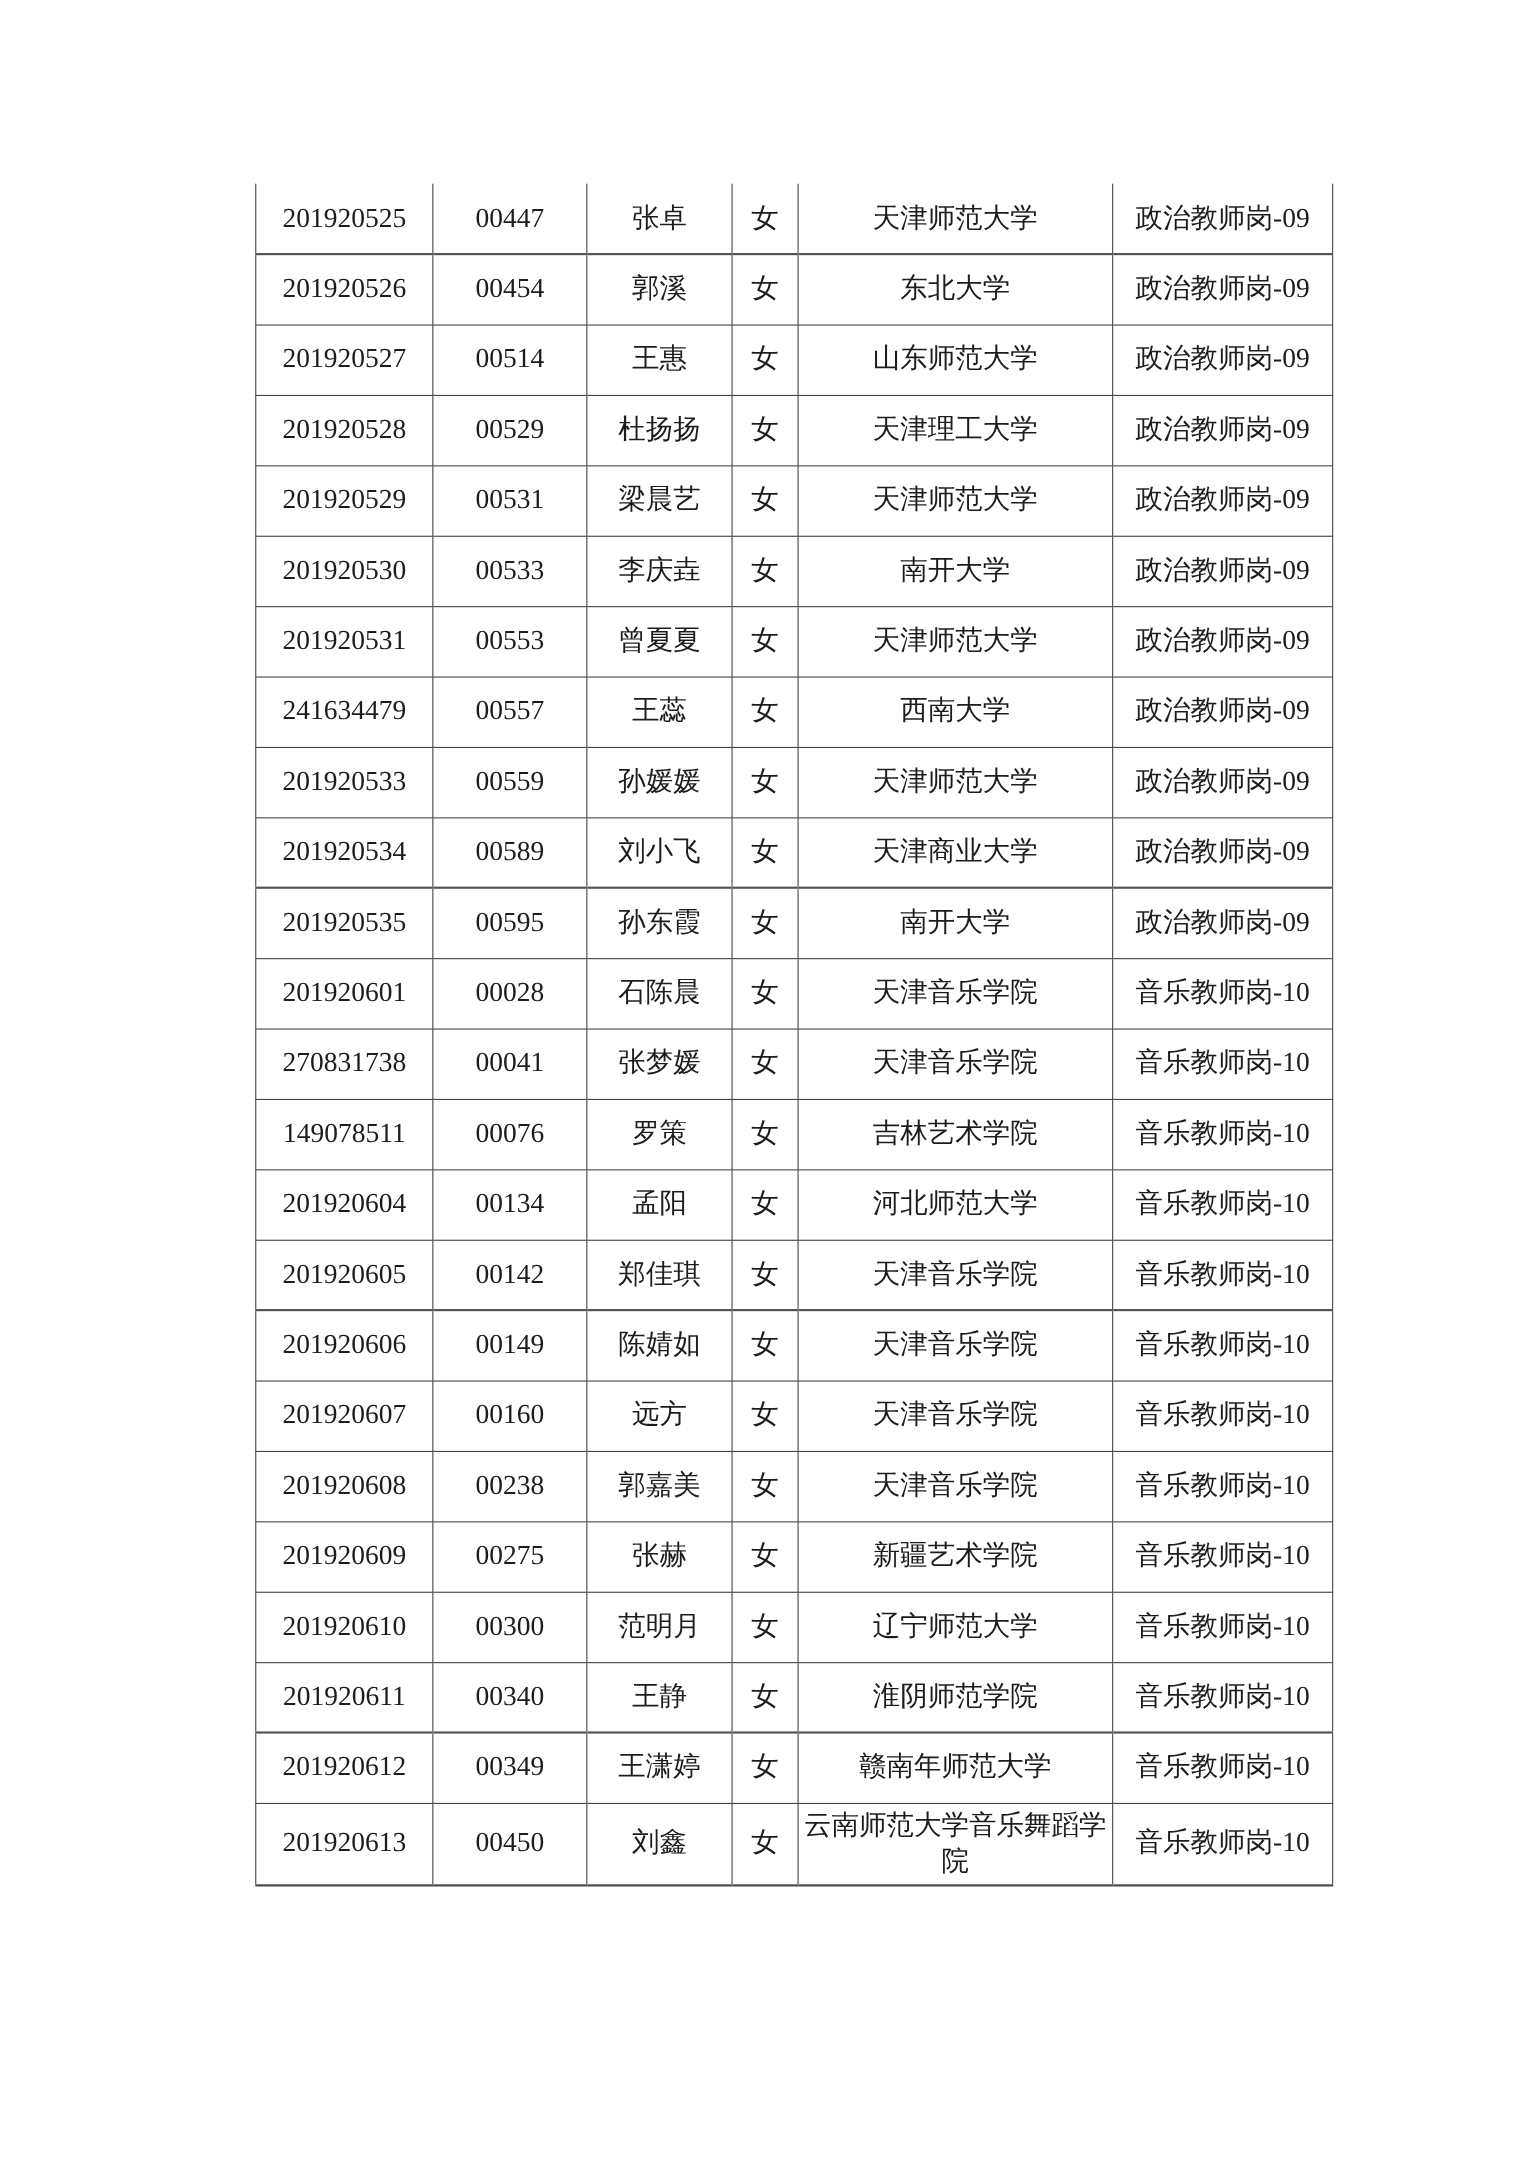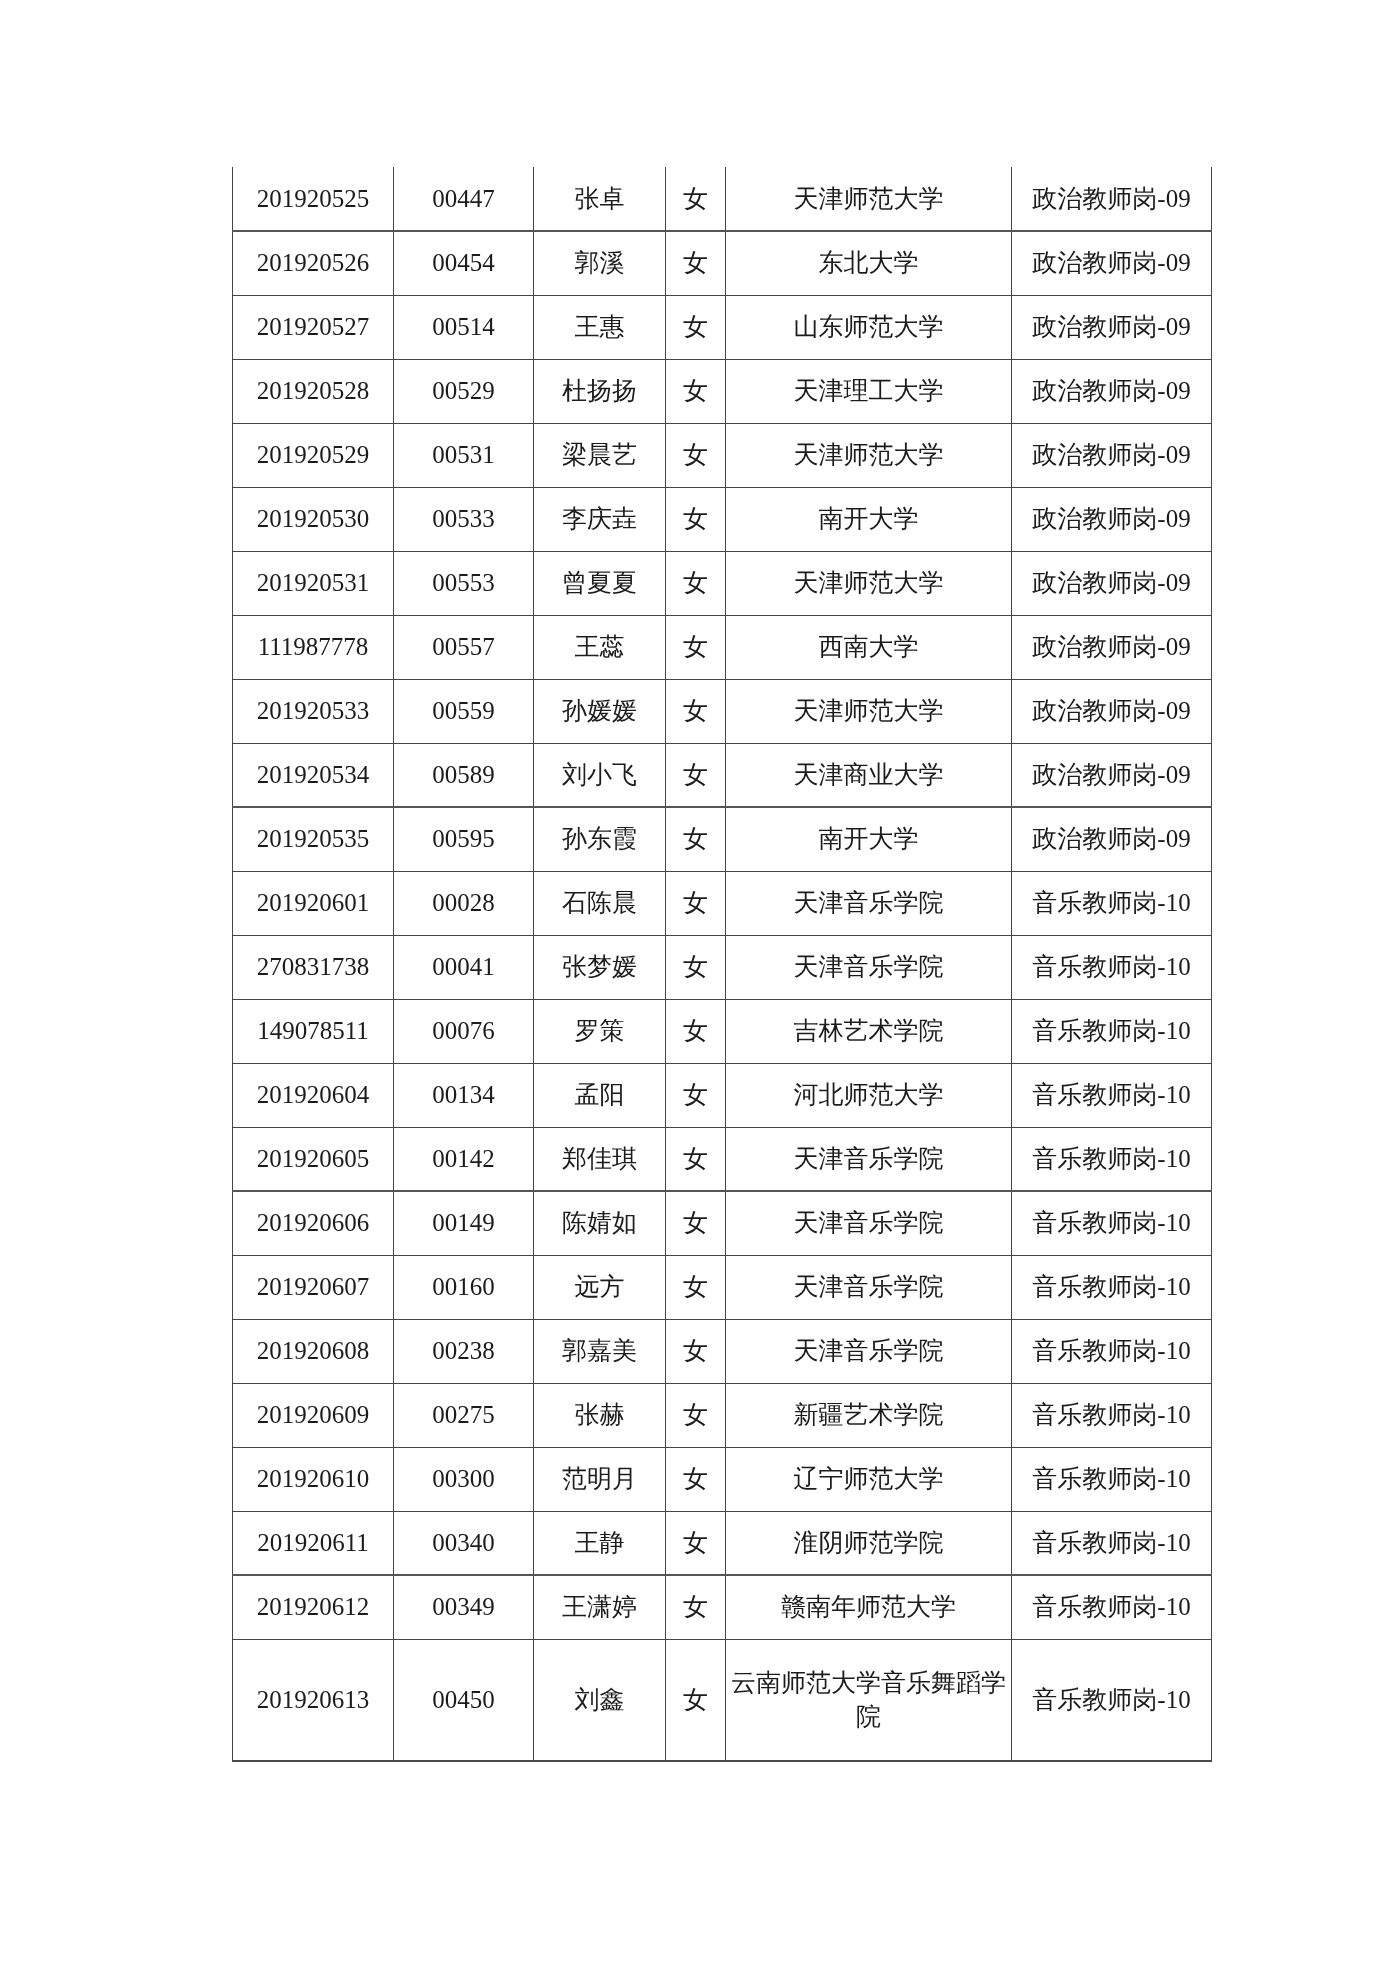--- a/index.html
+++ b/index.html
@@ -36,21 +36,21 @@
     border: 1px solid #454545;
     text-align: center;
     vertical-align: middle;
     font-size: 25px;
     line-height: 1.35;
     padding: 2px 4px;
     overflow: hidden;
     word-break: break-all;
   }
   table.roster tr { height: 64px; }
-  table.roster tr.tall { height: 122px; }
+  table.roster tr.tall { height: 75px; }
   
   table.roster tr:first-child td { border-top: none; }
   
   table.roster tr.thick-top td { border-top: 2.5px solid #555555; margin-left: 36px; }
   
   table.roster tr:last-child td { border-bottom: 2px solid #4a4a4a; }
 </style>
 </head>
 <body>
 
@@ -116,21 +116,21 @@
   </tr>
         <tr>
     <td>201920531</td>
     <td>00553</td>
     <td>曾夏夏</td>
     <td>女</td>
     <td>天津师范大学</td>
     <td>政治教师岗-09</td>
   </tr>
         <tr>
-    <td>111987778</td>
+    <td>241634479</td>
     <td>00557</td>
     <td>王蕊</td>
     <td>女</td>
     <td>西南大学</td>
     <td>政治教师岗-09</td>
   </tr>
         <tr>
     <td>201920533</td>
     <td>00559</td>
     <td>孙媛媛</td>

